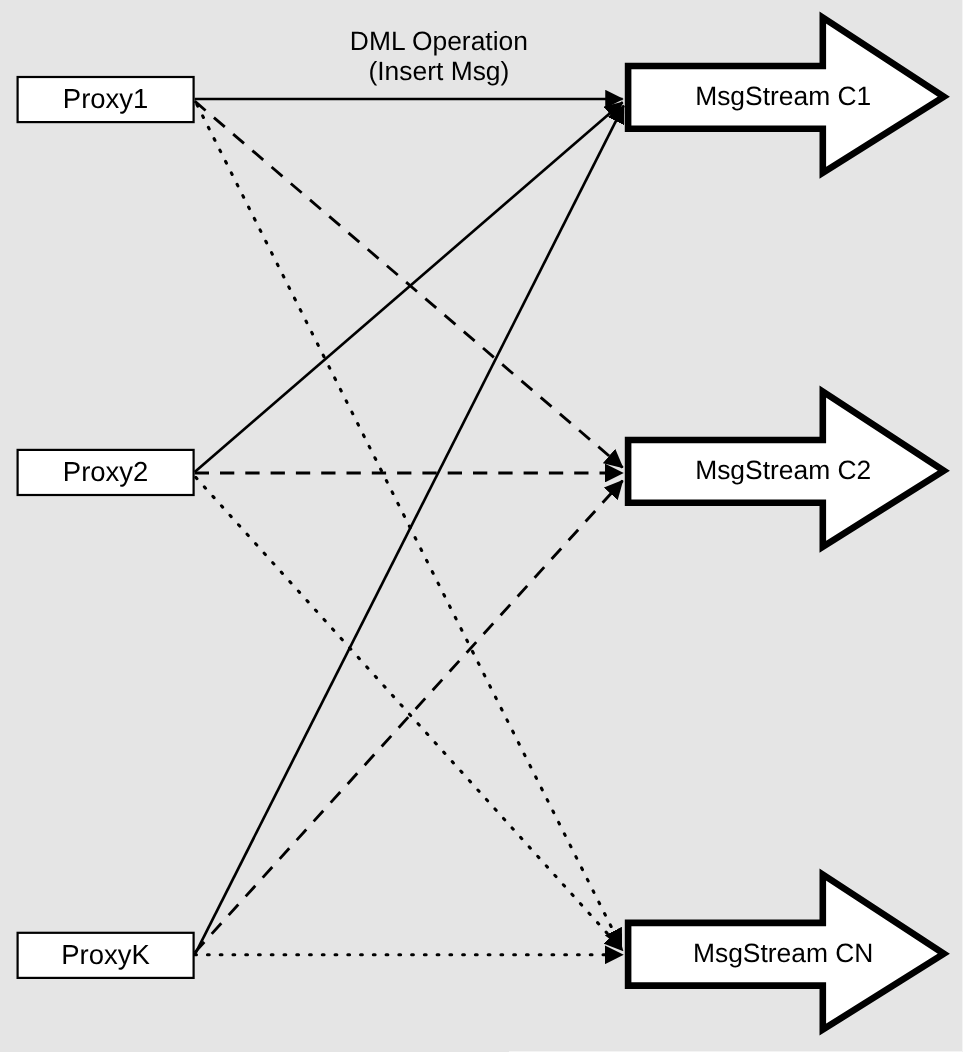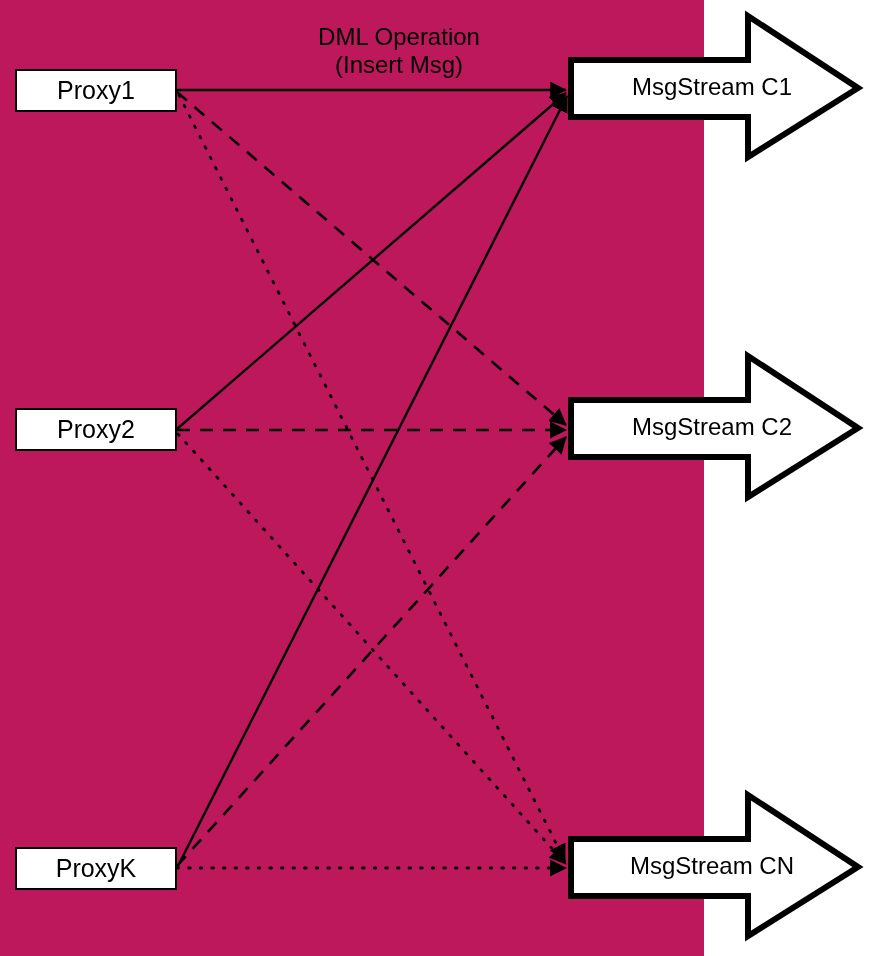--- a/index.html
+++ b/index.html
@@ -8,23 +8,23 @@
     background: #ffffff;
   }
   body {
     width: 875px;
     height: 956px;
     font-family: "Liberation Sans", sans-serif;
     overflow: hidden;
   }
   #diagram-root {
     position: relative;
-    width: 704px;
+    width: 875px;
     height: 956px;
-    background: #be185d;
+    background: #e5e5e5;
   }
   svg#diagram-svg {
     display: block;
     width: 875px;
     height: 956px;
   }
   .node-box-rect {
     fill: #ffffff;
     stroke: #000000;
     stroke-width: 2;

